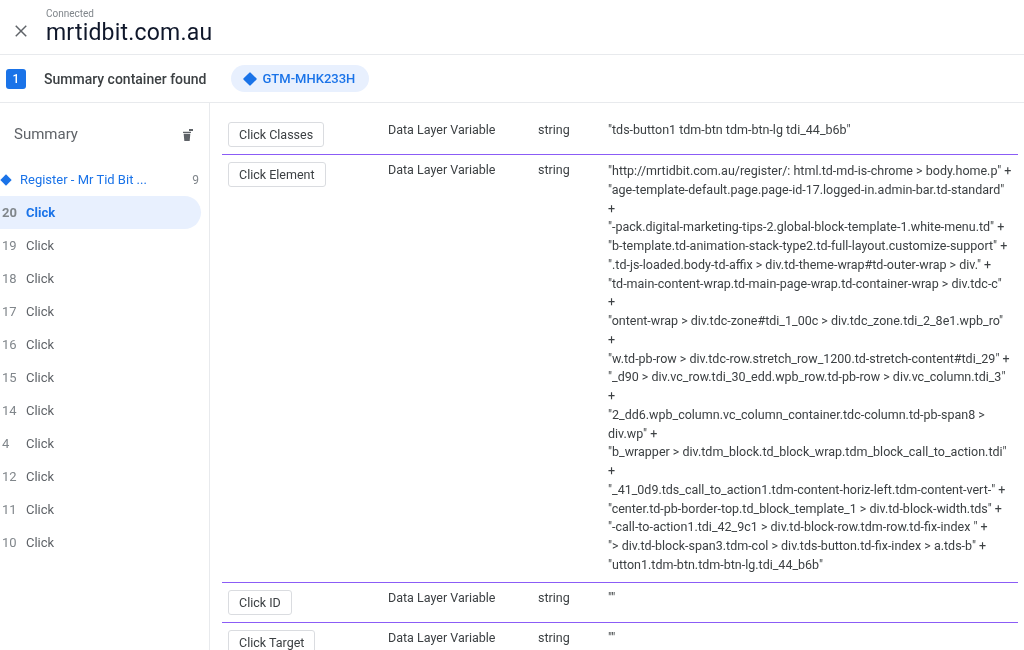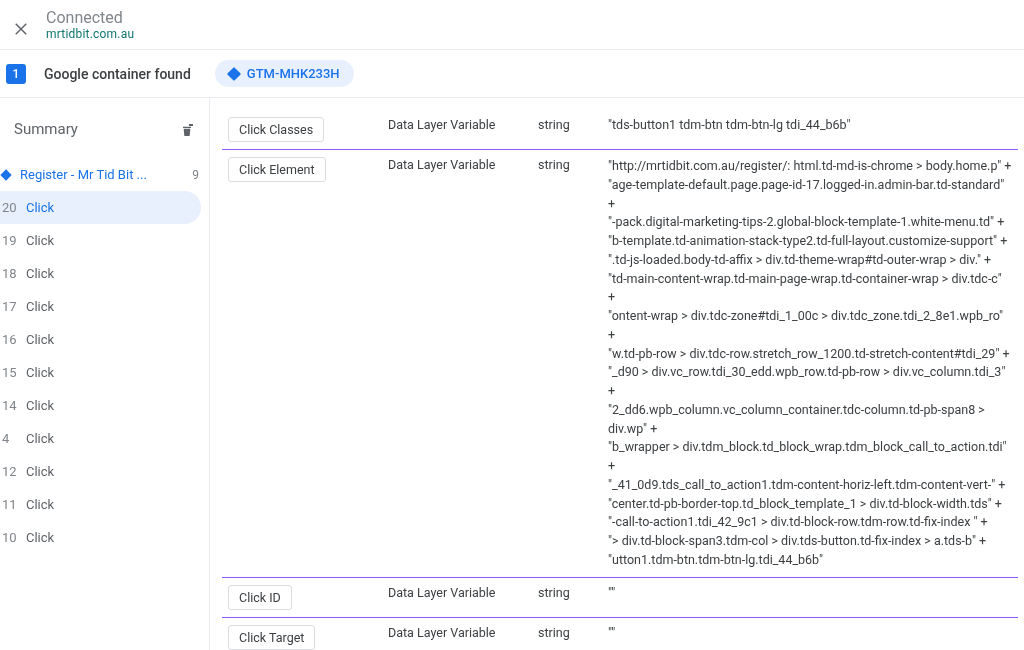--- a/index.html
+++ b/index.html
@@ -1,38 +1,38 @@
 <!DOCTYPE html>
 <html><head>
 <meta charset="utf-8">
 <style>
   * { box-sizing: border-box; margin: 0; padding: 0; }
   body { font-family: Roboto, "Helvetica Neue", Arial, sans-serif; font-size: 13px; color: #3c4043; background: #fff; width: 1024px; height: 650px; overflow: hidden; }
   
   .header { display: flex; align-items: center; padding: 8px 12px; border-bottom: 1px solid #e8eaed; }
   .close { width: 18px; height: 18px; color: #5f6368; cursor: pointer; margin-right: 16px; margin-top: 8px; }
   .domain-block { display: flex; flex-direction: column; }
-  .connected { font-size: 16px; color: #80868b; }
-  .domain { font-size: 12px; color: #0f766e; letter-spacing: 0.2px; }
+  .connected { font-size: 10px; color: #80868b; }
+  .domain { font-size: 23px; color: #0f172a; letter-spacing: 0.2px; }
 
   .bar { display: flex; align-items: center; padding: 10px 0 10px 0; border-bottom: 1px solid #e8eaed; }
   .count-badge { background: #1a73e8; color: #fff; width: 20px; height: 20px; display: flex; align-items: center; justify-content: center; border-radius: 3px; font-size: 12px; font-weight: 500; margin-left: 6px; margin-right: 18px; }
   .found-text { font-weight: 500; color: #3c4043; font-size: 14px; margin-right: 24px; }
   .chip { display: inline-flex; align-items: center; background: #e8f0fe; color: #1a73e8; border-radius: 16px; padding: 6px 14px; font-size: 13px; font-weight: 500; cursor: pointer; }
   .chip .diamond { width: 10px; height: 10px; transform: rotate(45deg); background: #1a73e8; margin-right: 8px; border-radius: 1px; }
 
   .content { display: flex; height: calc(650px - 44px - 44px); }
   
   .sidebar { width: 210px; border-right: 1px solid #e8eaed; padding-top: 14px; overflow: hidden; flex-shrink: 0; }
   .summary-row { display: flex; justify-content: space-between; align-items: flex-end; padding: 8px 14px 20px 14px; gap: 27px; }
   .summary-title { font-size: 15px; color: #5f6368; }
   .clear-icon { width: 16px; height: 16px; color: #5f6368; cursor: pointer; }
   .nav-item { display: flex; align-items: center; padding: 9px 2px; font-size: 13px; color: #5f6368; cursor: pointer; border-top-right-radius: 18px; border-bottom-right-radius: 18px; margin-right: 8px; white-space: nowrap; }
   .nav-item.blue { color: #1a73e8; }
-  .nav-item.active { background: #e8f0fe; color: #1a73e8; }
+  .nav-item.active { background: #e8f0fe; color: #1a73e8; font-weight: bold; }
   .nav-item .dia { width: 8px; height: 8px; transform: rotate(45deg); background: #1a73e8; margin-right: 10px; flex-shrink: 0; }
   .nav-item .num { color: #80868b; margin-right: 6px; width: 18px; display: inline-block; }
   .nav-item .trail-count { margin-left: auto; color: #80868b; font-size: 12px; padding-left: 6px; }
   .nav-item .lbl { overflow: hidden; text-overflow: ellipsis; }
 
   .main { flex: 1; overflow: auto; padding: 12px 6px 12px 12px; }
   table { width: 100%; border-collapse: collapse; }
   td { padding: 7px 6px; vertical-align: top; font-size: 12.5px; color: #3c4043; border-bottom: 1px solid #8b5cf6; }
   td.name-cell { width: 160px; }
   td.type-cell { width: 150px; }
@@ -50,21 +50,21 @@
       <line x1="19" y1="5" x2="5" y2="19"></line>
     </svg>
   <div class="domain-block">
     <span class="connected">Connected</span>
     <span class="domain">mrtidbit.com.au</span>
   </div>
 </div>
 
 <div class="bar">
   <div class="count-badge">1</div>
-  <div class="found-text">Google container found</div>
+  <div class="found-text">Summary container found</div>
   <div class="chip">
     <span class="diamond"></span>
     <span>GTM-MHK233H</span>
   </div>
 </div>
 
 <div class="content">
   <div class="sidebar">
     <div class="summary-row">
       <span class="summary-title">Summary</span>

